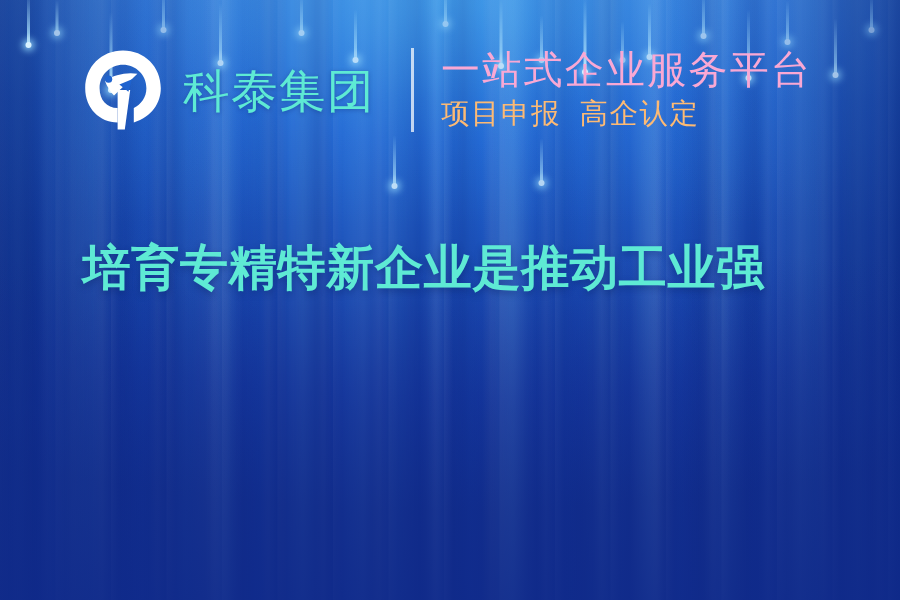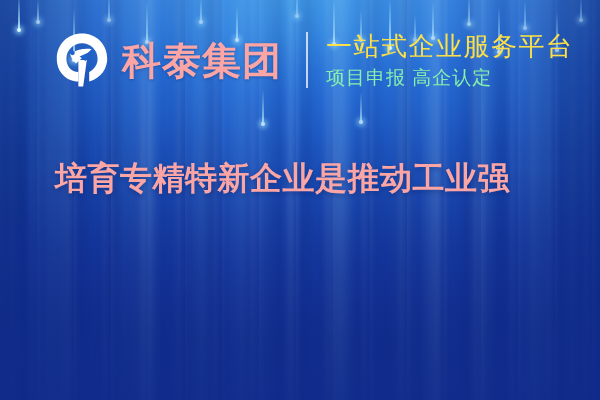--- a/index.html
+++ b/index.html
@@ -127,23 +127,23 @@
     align-items: center;
     height: 64px;
   }
   .logo-mark {
     width: 60px;
     height: 60px;
     flex: none;
   }
   .brand-name {
     margin-left: 10px;
-    font-size: 39px;
-    font-weight: bold;
-    color: #fca5a5;
+    font-size: 31px;
+    font-weight: normal;
+    color: #5eead4;
     letter-spacing: 1px;
     line-height: 1;
     white-space: nowrap;
     text-shadow: 0 1px 3px rgba(8,32,100,0.35);
   }
   .divider {
     width: 2px;
     height: 56px;
     margin: 0 18px 0 24px;
     background: rgba(255,255,255,0.72);
@@ -151,46 +151,46 @@
   }
   .tagline-block {
     display: flex;
     flex-direction: column;
     justify-content: center;
     height: 60px;
   }
   .tagline-main {
     font-size: 26px;
     font-weight: normal;
-    color: #fde047;
+    color: #f9a8d4;
     letter-spacing: 1.5px;
     line-height: 1.15;
     white-space: nowrap;
   }
   .tagline-sub {
     margin-top: 5px;
-    font-family: Liberation Sans, sans-serif;
+    font-family: Liberation Mono, monospace;
     font-size: 19px;
-    color: #86efac;
+    color: #fdba74;
     letter-spacing: 1px;
     line-height: 1.15;
     white-space: nowrap;
   }
 
   
   .headline {
     position: absolute;
     left: 55px;
     top: 155px;
     width: 510px;
   }
   .headline-line {
     font-size: 32px;
     font-weight: bold;
-    color: #fca5a5;
+    color: #5eead4;
     line-height: 46px;
     letter-spacing: 0.5px;
     white-space: nowrap;
     text-shadow: 0 2px 5px rgba(8,30,95,0.40);
   }
 </style>
 </head>
 <body>
 
 <div class="banner">

